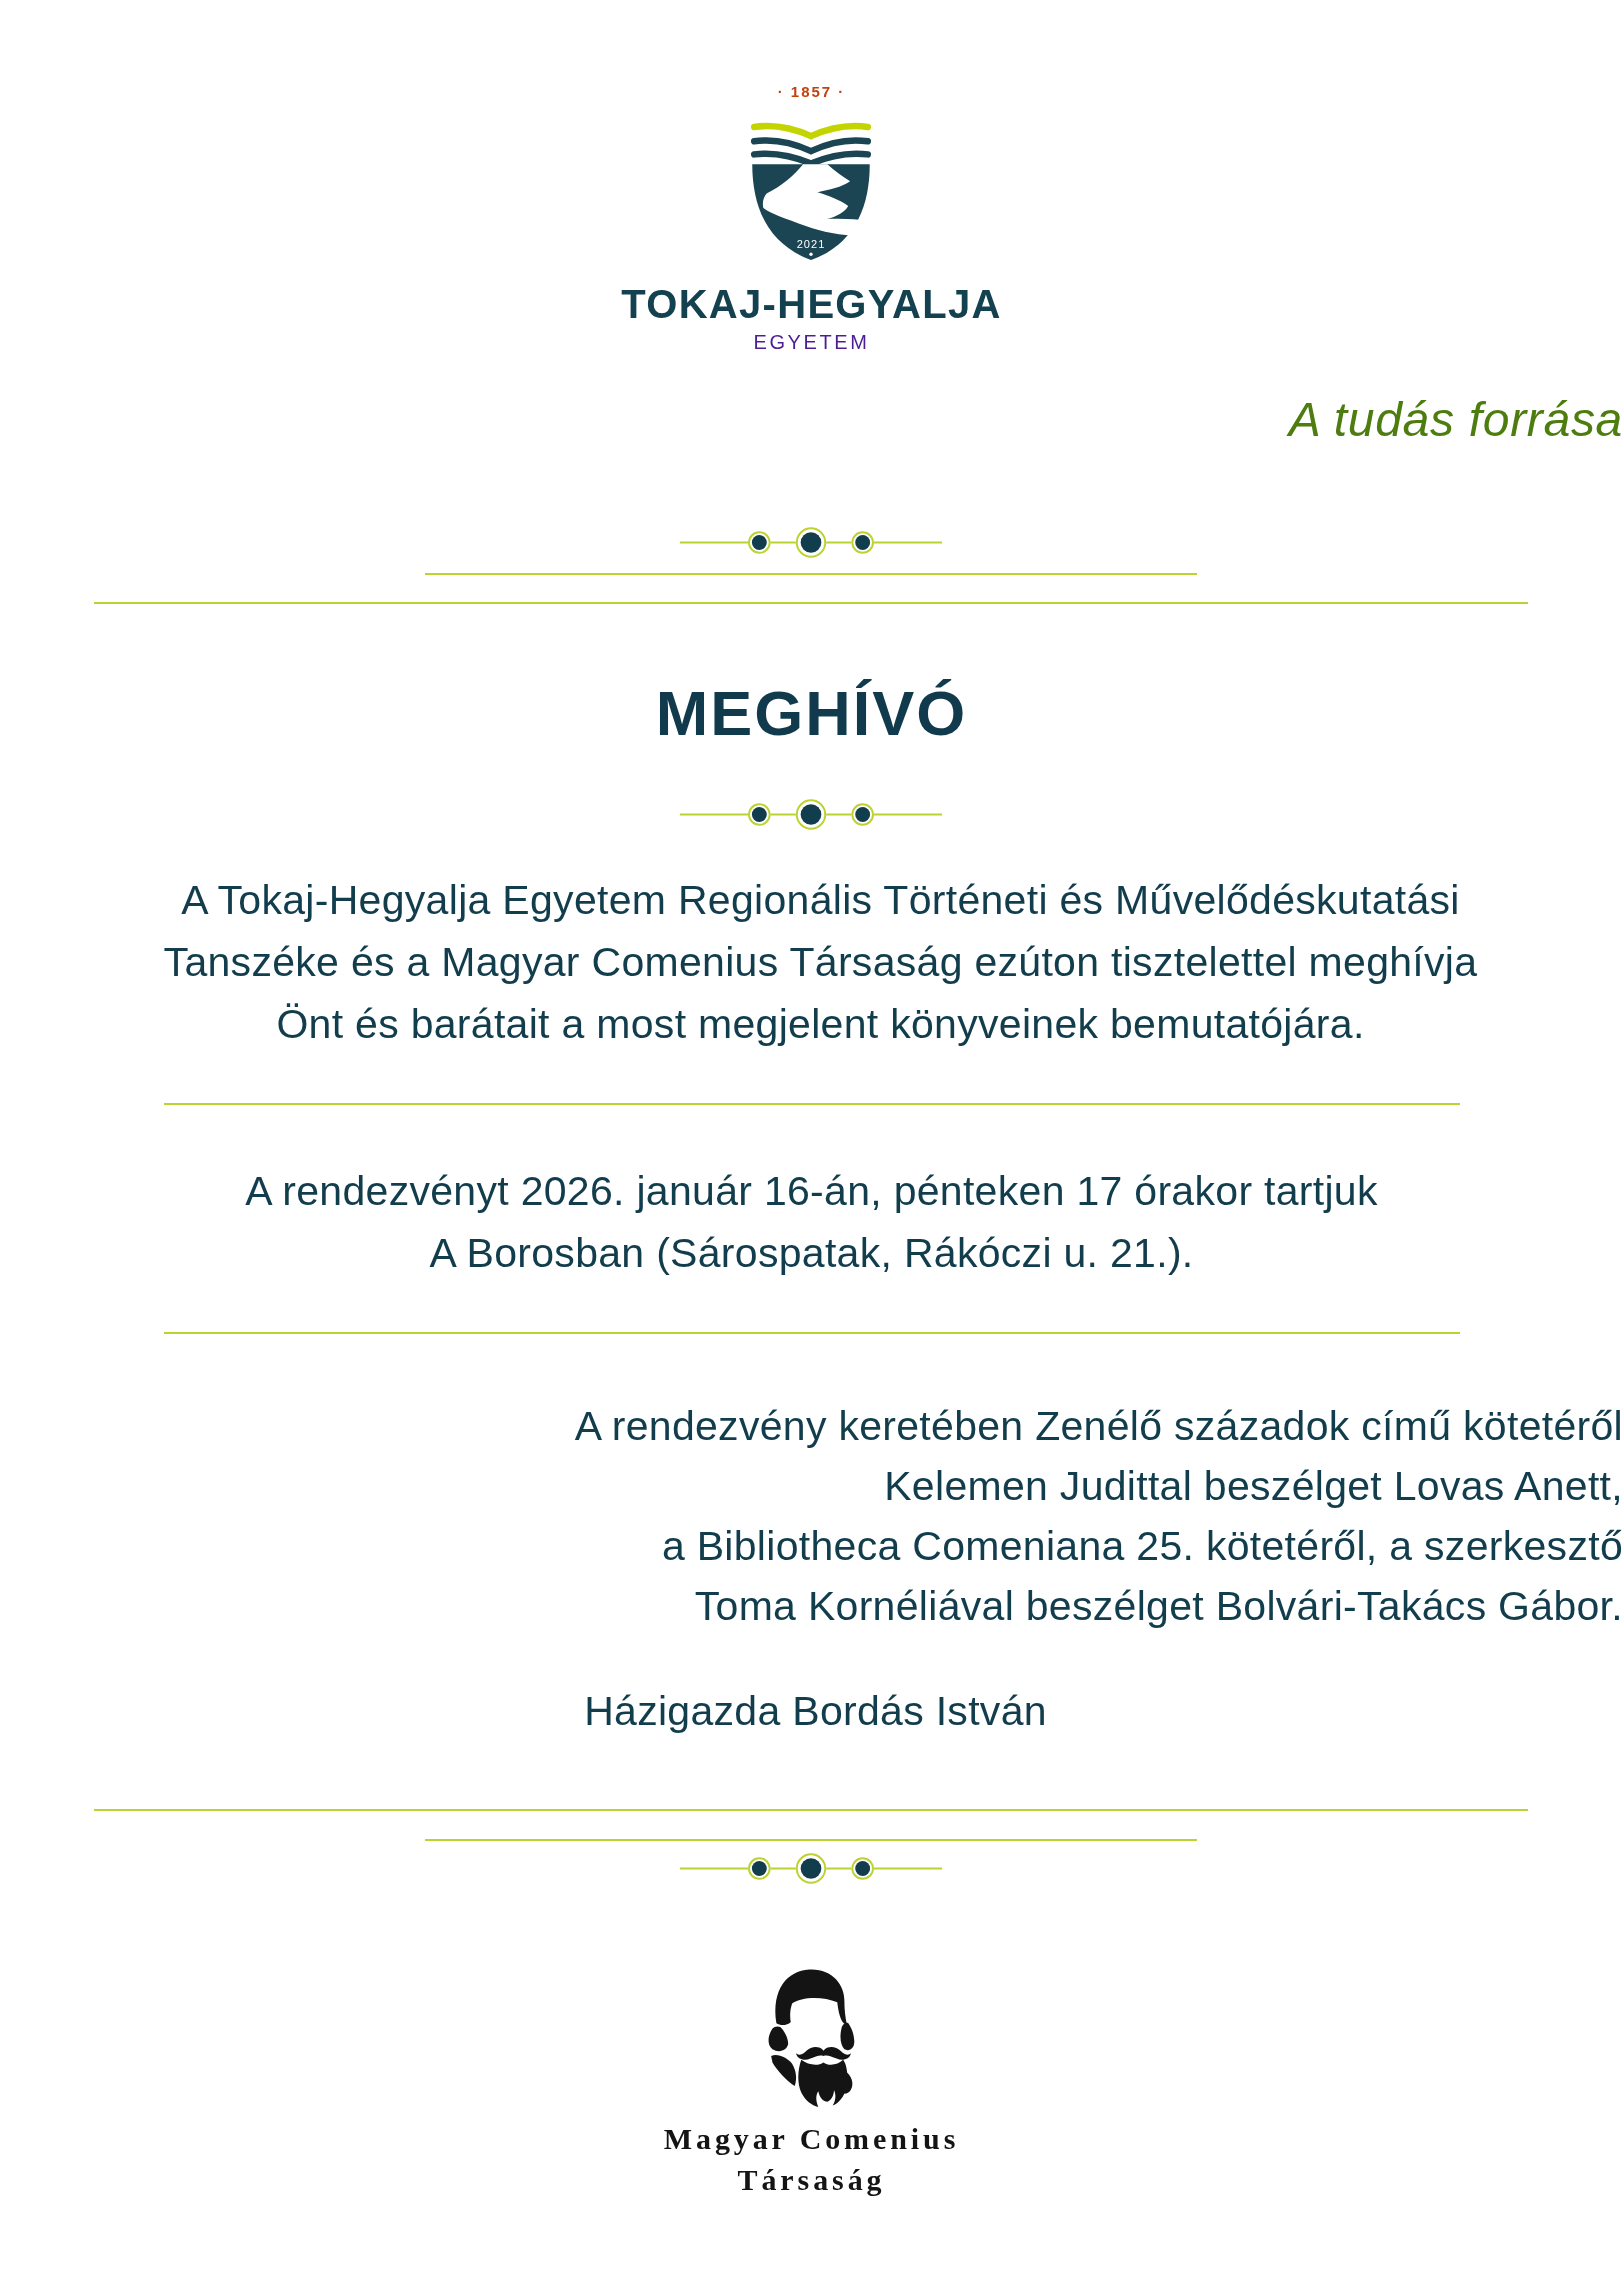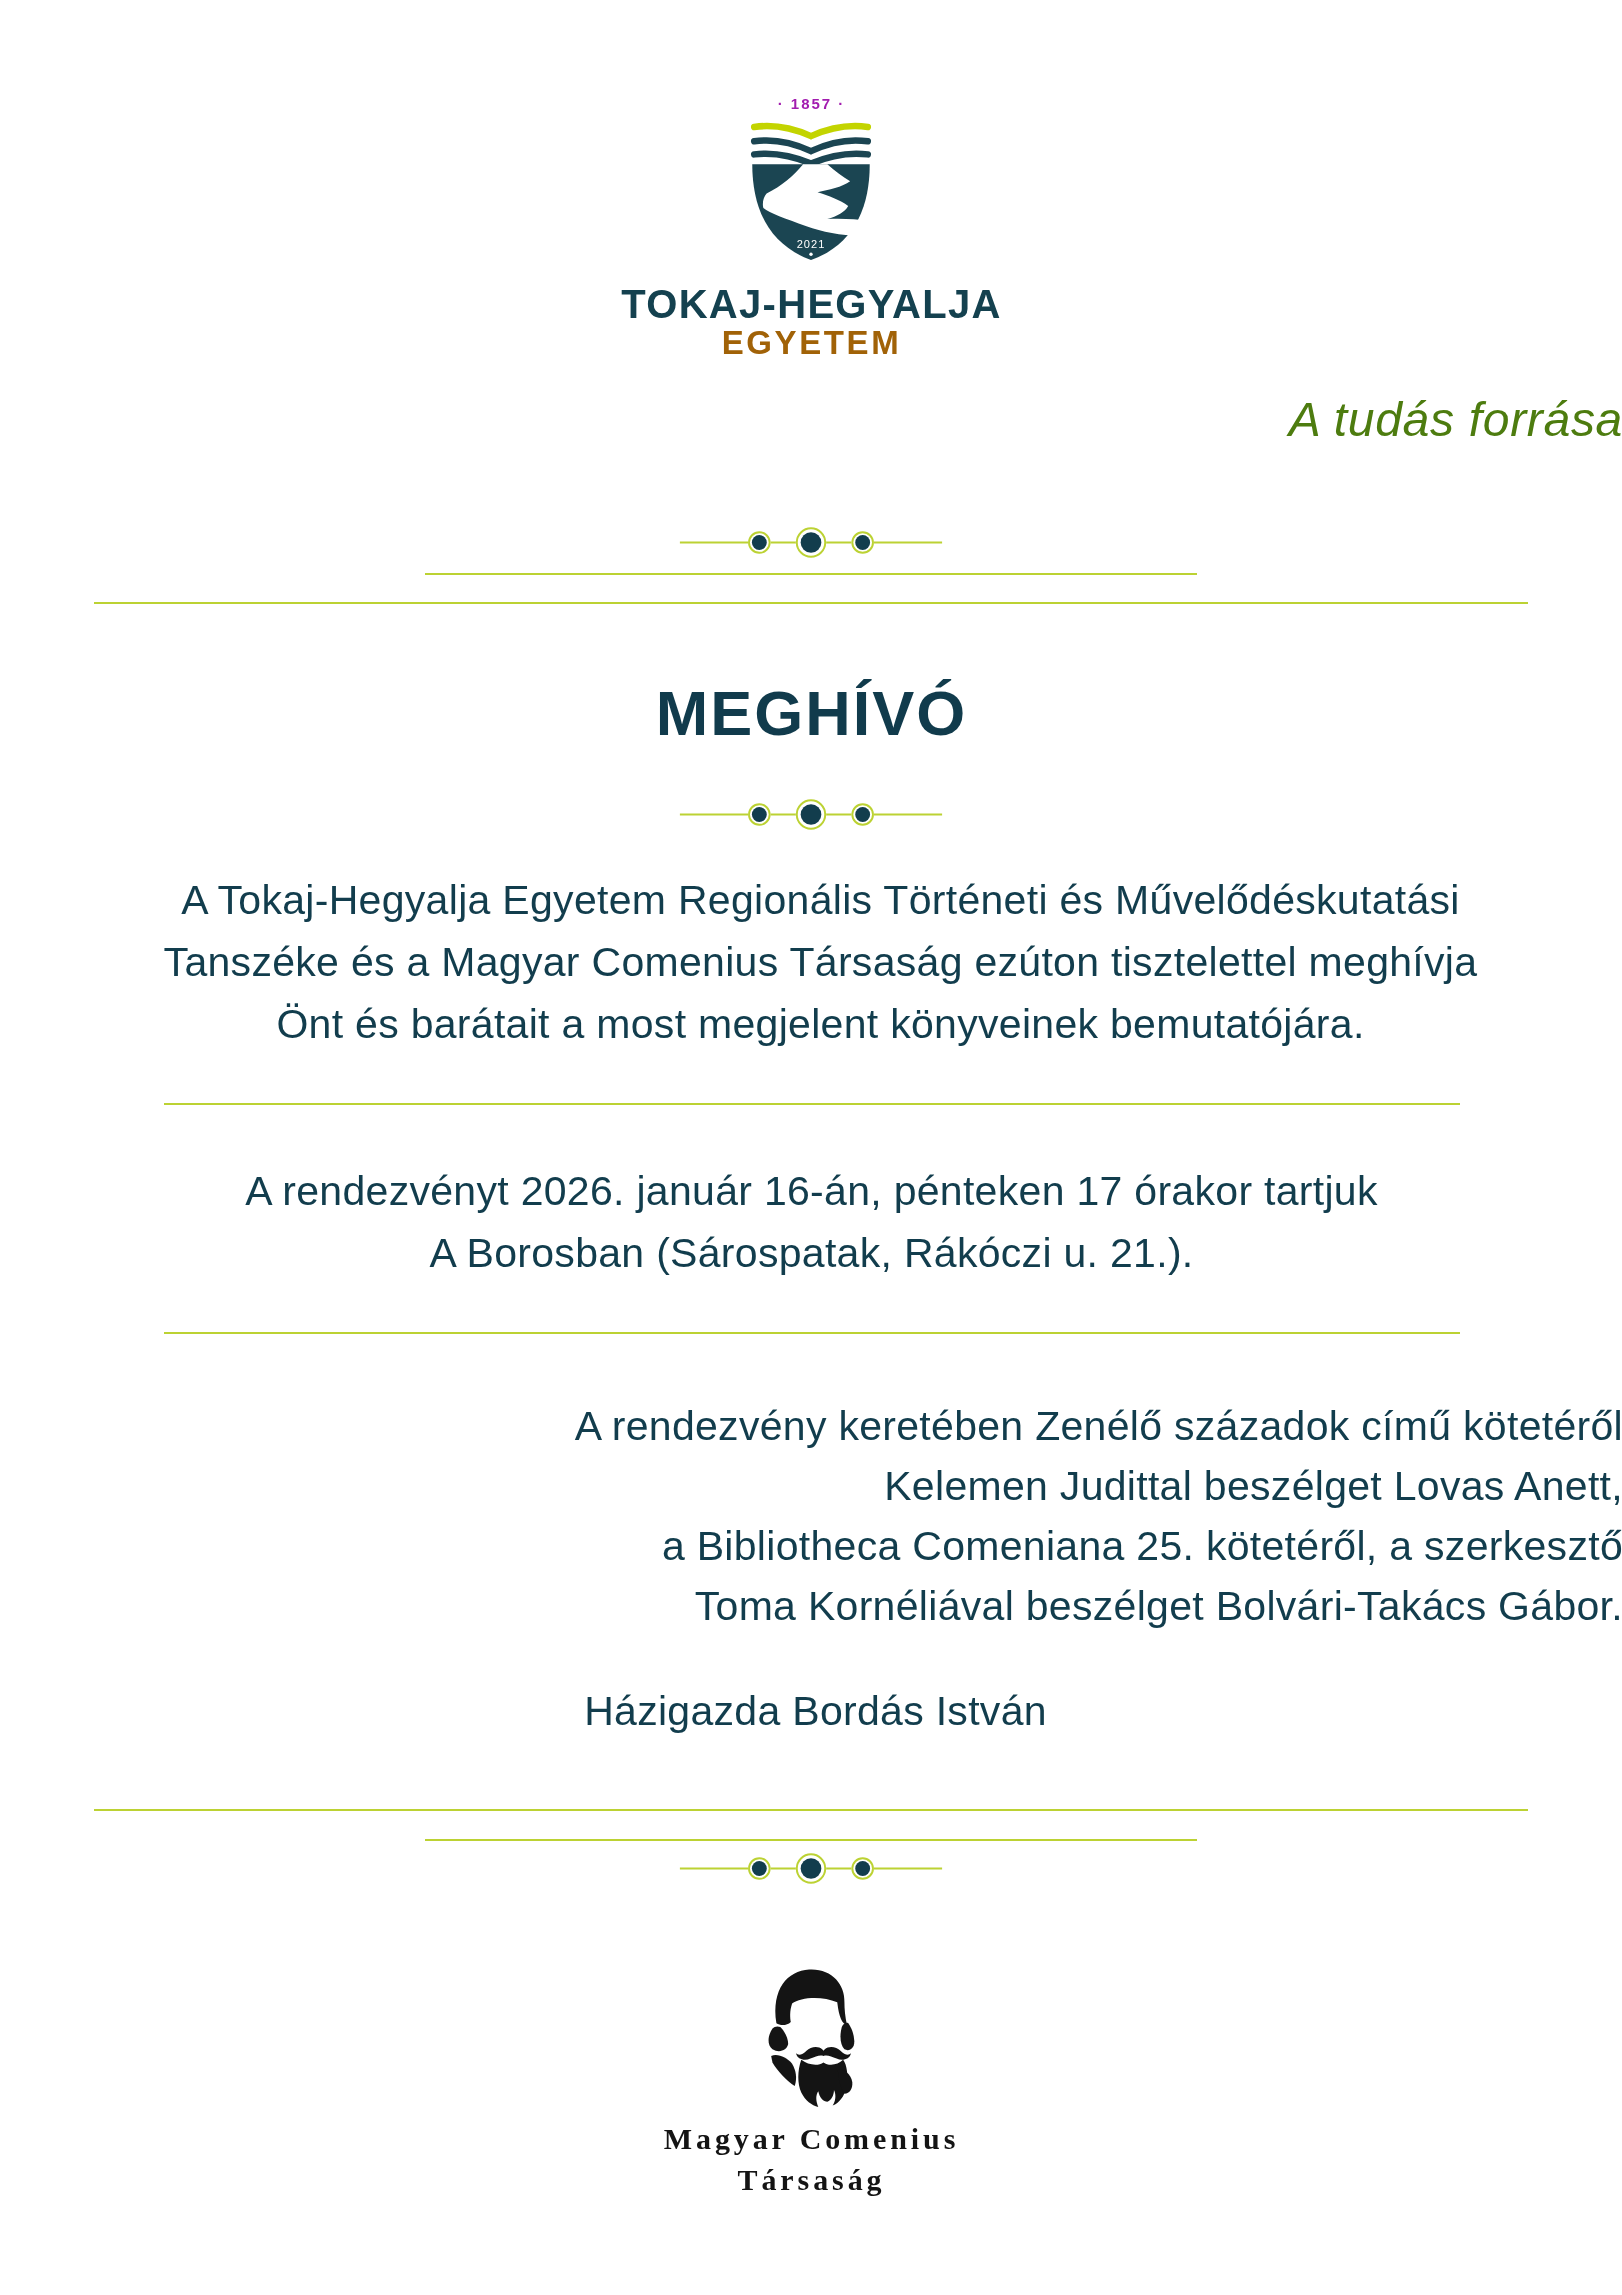--- a/index.html
+++ b/index.html
@@ -1,24 +1,24 @@
 <!DOCTYPE html>
 <html style="font-size:10.5px"><head>
 <meta charset="utf-8">
 <style>
   html,body{margin:0;padding:0;}
   body{
     width:1623px;height:2295px;position:relative;background:#ffffff;
     font-family:"Liberation Sans", sans-serif;color:#123d4d;overflow:hidden;
   }
   .abs{position:absolute;left:0;right:0;text-align:center;}
-  .year-top{top:93px;font-size:15px;font-weight:bold;letter-spacing:2px;color:#a21caf;line-height:21px;}
+  .year-top{top:81px;font-size:15px;font-weight:bold;letter-spacing:2px;color:#c2410c;line-height:21px;}
   .crest{position:absolute;left:749px;top:120px;width:124px;height:151px;}
   .uni-name1{top:287px;font-size:40px;font-weight:bold;letter-spacing:1.3px;color:#14414f;line-height:35px;}
-  .uni-name2{top:326px;font-size:33px;font-weight:bold;letter-spacing:2.6px;color:#a16207;line-height:33px;}
+  .uni-name2{top:326px;font-size:20px;font-weight:normal;letter-spacing:2.6px;color:#4c1d95;line-height:33px;}
   .tagline{top:391px;font-size:48px;font-style:italic;font-weight:500;letter-spacing:0.7px;color:#4d7c0f;line-height:58px;text-align:right;}
   .orn{position:absolute;left:677px;width:268px;height:31px;}
   .orn1{top:527px;}
   .orn2{top:799px;}
   .orn3{top:1853px;}
   .rule{position:absolute;height:2px;background:#bcd233;}
   .rule-med1{top:573px;left:425px;width:772px;}
   .rule-full1{top:602px;left:94px;width:1434px;}
   .rule-mid1{top:1103px;left:164px;width:1296px;}
   .rule-mid2{top:1332px;left:164px;width:1296px;}

